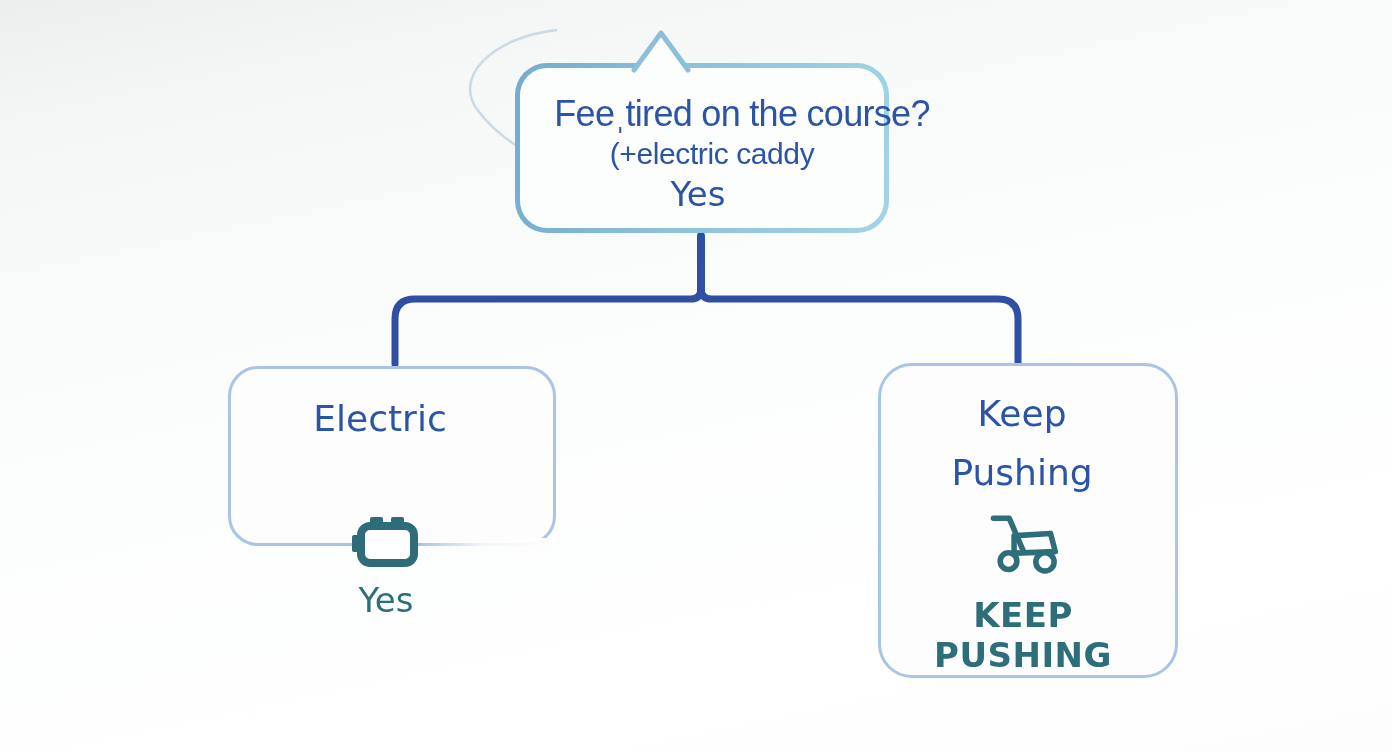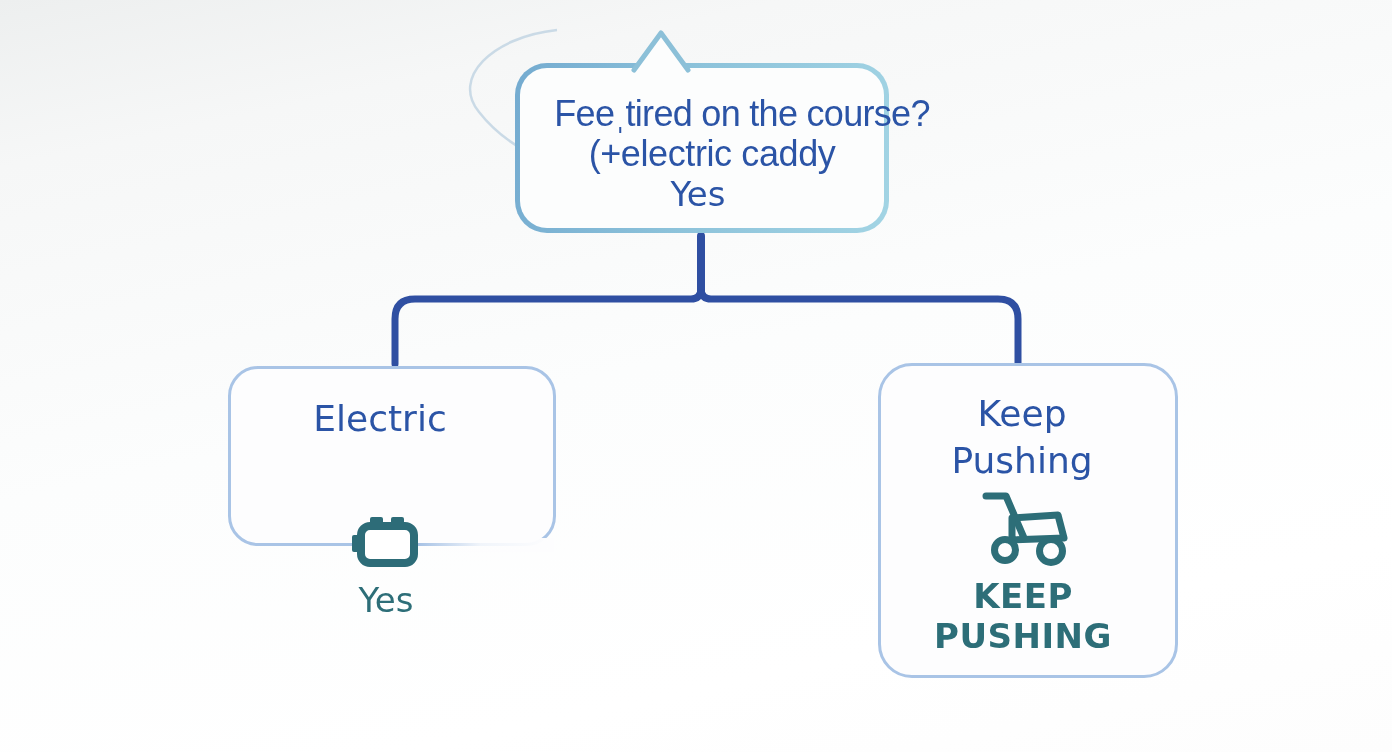--- a/index.html
+++ b/index.html
@@ -24,41 +24,41 @@
   .bubble-inner{
     width:100%;height:100%;background:#fcfdfd;border-radius:27px;
     display:flex;flex-direction:column;align-items:center;box-sizing:border-box;
     padding-top:25px;
   }
   .bubble-line1{
     font-size:36px;line-height:42px;letter-spacing:-0.7px;white-space:nowrap;
     color:#2b54a6;transform:translateX(40px);
   }
   .bubble-line2{
-    font-size:36px;line-height:38px;letter-spacing:-0.4px;white-space:nowrap;
+    font-size:30px;line-height:38px;letter-spacing:-0.4px;white-space:nowrap;
     color:#2b54a6;transform:translateX(10px);
   }
   .bubble-line3{
     font-size:34px;line-height:42px;color:#2b54a6;transform:translateX(-4px);
     font-family:"DejaVu Sans","Liberation Sans",sans-serif;
   }
   svg.pointer{position:absolute;left:615px;top:18px;z-index:3;}
 
   
   .node{
     position:absolute;box-sizing:border-box;background:#fdfdfe;
     border:3px solid #a9c4e6;z-index:2;
   }
   .node-left{
     left:228px;top:366px;width:328px;height:180px;border-radius:30px;
     display:flex;flex-direction:column;align-items:center;padding-top:26px;
   }
   .node-right{
     left:878px;top:363px;width:300px;height:315px;border-radius:34px;
-    display:flex;flex-direction:column;align-items:center;padding-top:24px;
+    display:flex;flex-direction:column;align-items:center;padding-top:24px;gap:12px;
   }
   .node-title{
     font-family:"DejaVu Sans","Liberation Sans",sans-serif;
     font-size:36px;line-height:47px;color:#2b54a6;text-align:center;
   }
   .node-left .node-title{transform:translateX(-12px);}
   .node-right .node-title{transform:translateX(-6px);}
 
   
   .fade-strip{

